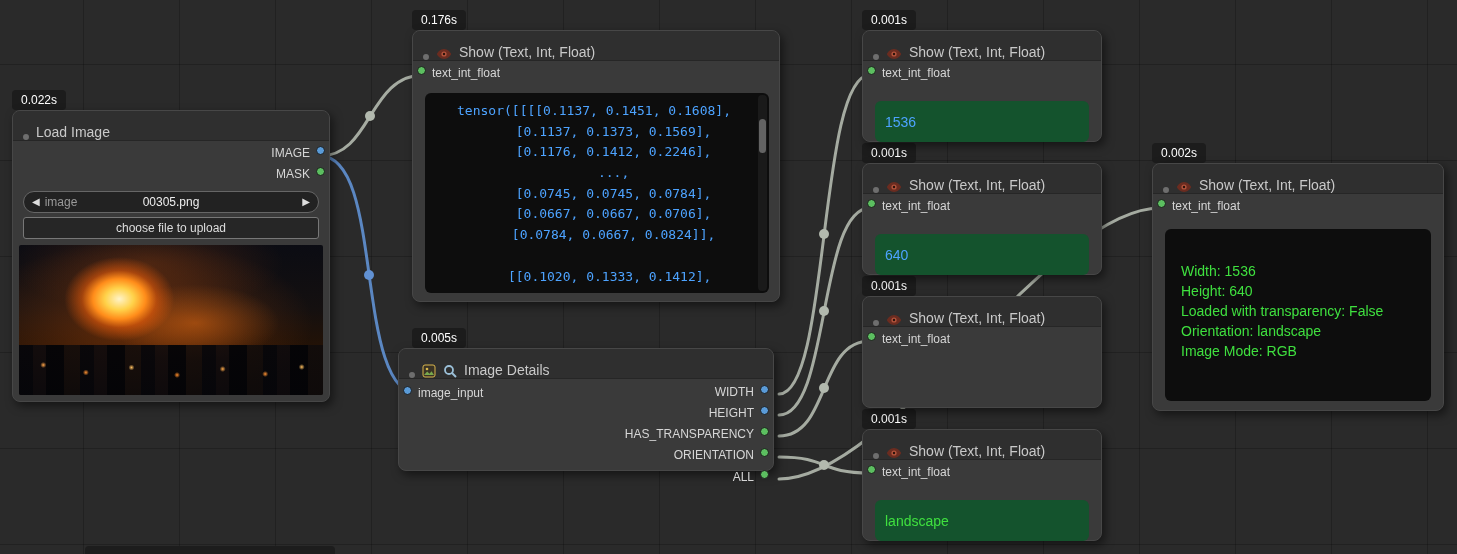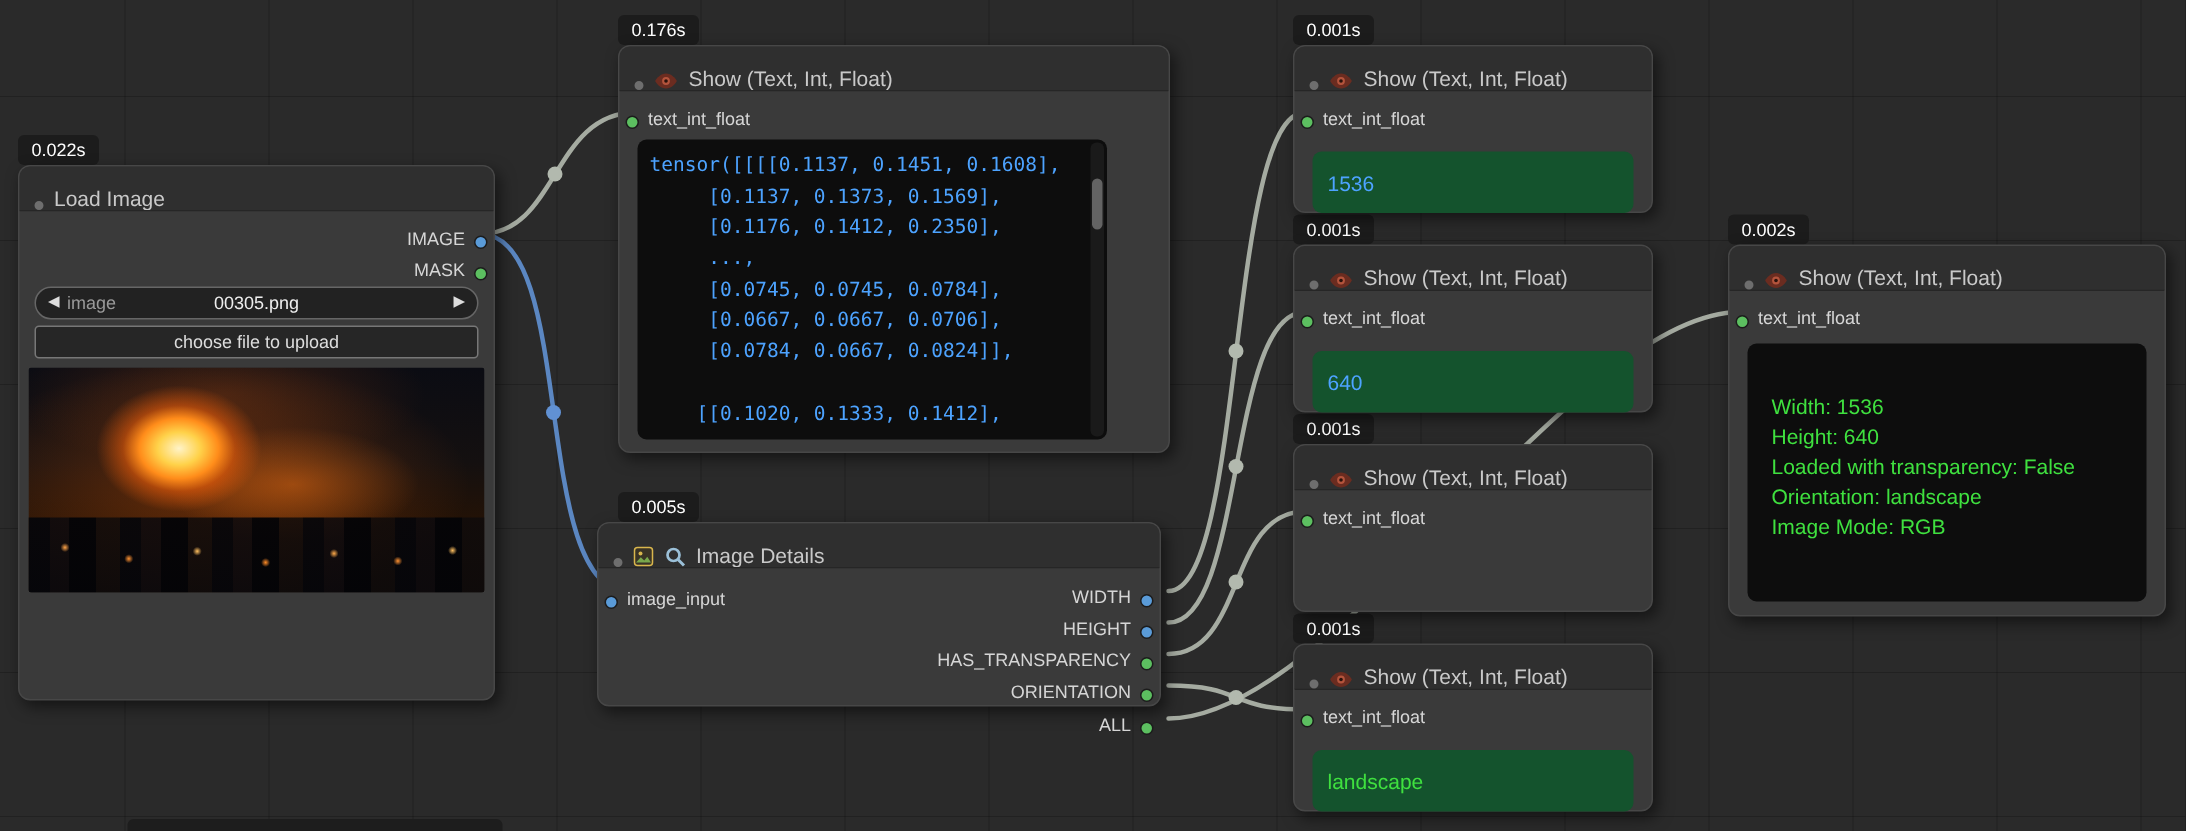--- a/index.html
+++ b/index.html
@@ -33,21 +33,21 @@
     border:3px solid #6e6e6e;background:#2b2b2b;flex:0 0 auto;
   }
   .hicon{display:flex;align-items:center;flex:0 0 auto;}
 
   .timer{
     position:absolute;z-index:2;height:20px;line-height:20px;
     padding:0 9px;background:#1c1c1c;color:#ffffff;
     font-size:12px;border-radius:4px;
   }
 
-  .slot{position:absolute;height:20px;display:flex;align-items:flex-end;gap:6px;}
+  .slot{position:absolute;height:20px;display:flex;align-items:flex-start;gap:6px;}
   .slot.in{left:4px;}
   .slot.out{right:4px;flex-direction:row;}
   .slot-label{color:#d6d6d6;font-size:12px;white-space:nowrap;}
   .dot{width:9px;height:9px;border-radius:50%;border:1px solid #1c1c1c;flex:0 0 auto;}
   .dot.blue{background:#5a9bd8;}
   .dot.green{background:#5cbf60;}
 
   .combo{
     position:absolute;left:10px;right:10px;height:22px;
     background:#222;border:1px solid #666;border-radius:11px;
@@ -92,23 +92,23 @@
       radial-gradient(circle 2px at 52% 60%, #ff8c28 0, transparent 3px),
       radial-gradient(circle 2px at 67% 48%, #ffab4a 0, transparent 3px),
       radial-gradient(circle 2px at 81% 58%, #ff9232 0, transparent 3px),
       radial-gradient(circle 2px at 93% 44%, #ffc060 0, transparent 3px);
   }
 
   .text-box{
     position:absolute;background:#0d0d0d;border-radius:6px;color:#4da3ff;
   }
   .tensor-box{
-    left:12px;top:62px;width:313px;height:200px;
+    left:12px;top:62px;width:344px;height:200px;
     font-family:"DejaVu Sans Mono", monospace;font-size:13px;
-    padding:10px 14px 0 8px;overflow:hidden;
+    padding:10px 14px 0 8px;overflow:hidden;text-align:center;
   }
   .t-line{height:20.7px;white-space:pre;}
   .scrollbar{position:absolute;top:2px;bottom:2px;right:2px;width:9px;background:#1a1a1a;border-radius:4px;}
   .scroll-thumb{position:absolute;top:24px;left:1px;width:7px;height:34px;background:#636363;border-radius:4px;}
 
   .value-box{
     position:absolute;left:12px;right:12px;height:41px;
     background:#14532d;border-radius:6px;
     display:flex;align-items:center;padding:0 10px;font-size:14px;
   }
@@ -157,21 +157,21 @@
 
   <div class="timer" style="left:12px;top:90px;">0.022s</div>
   <div class="timer" style="left:412px;top:10px;">0.176s</div>
   <div class="timer" style="left:412px;top:328px;">0.005s</div>
   <div class="timer" style="left:862px;top:10px;">0.001s</div>
   <div class="timer" style="left:862px;top:143px;">0.001s</div>
   <div class="timer" style="left:862px;top:276px;">0.001s</div>
   <div class="timer" style="left:862px;top:409px;">0.001s</div>
   <div class="timer" style="left:1152px;top:143px;">0.002s</div>
 
-  <div class="node" style="left:12px;top:110px;width:318px;height:357px;">
+  <div class="node" style="left:12px;top:110px;width:318px;height:292px;">
     <div class="node-header">
       <span class="collapse-dot"></span>
       <span class="node-title">Load Image</span>
     </div>
     <div class="slot out" style="top:35px;">
       <span class="slot-label">IMAGE</span>
       <span class="dot blue"></span>
     </div>
     <div class="slot out" style="top:56px;">
       <span class="slot-label">MASK</span>
@@ -201,21 +201,21 @@
       </span>
       <span class="node-title">Show (Text, Int, Float)</span>
     </div>
     <div class="slot in" style="top:35px;">
       <span class="dot green"></span>
       <span class="slot-label">text_int_float</span>
     </div>
     <div class="text-box tensor-box">
       <div class="t-line">tensor([[[[0.1137, 0.1451, 0.1608],</div>
       <div class="t-line">     [0.1137, 0.1373, 0.1569],</div>
-      <div class="t-line">     [0.1176, 0.1412, 0.2350],</div>
+      <div class="t-line">     [0.1176, 0.1412, 0.2246],</div>
       <div class="t-line">     ...,</div>
       <div class="t-line">     [0.0745, 0.0745, 0.0784],</div>
       <div class="t-line">     [0.0667, 0.0667, 0.0706],</div>
       <div class="t-line">     [0.0784, 0.0667, 0.0824]],</div>
       <div class="t-line"></div>
       <div class="t-line">    [[0.1020, 0.1333, 0.1412],</div>
       <div class="scrollbar">
         <div class="scroll-thumb"></div>
       </div>
     </div>

